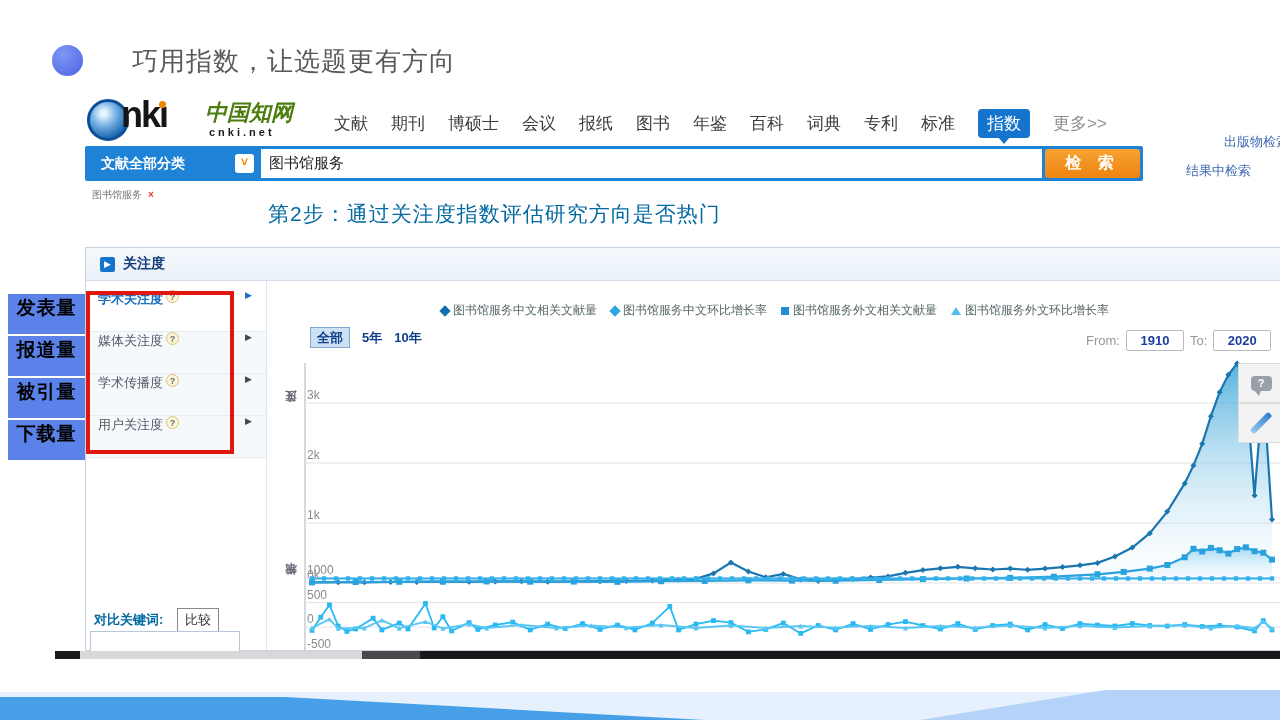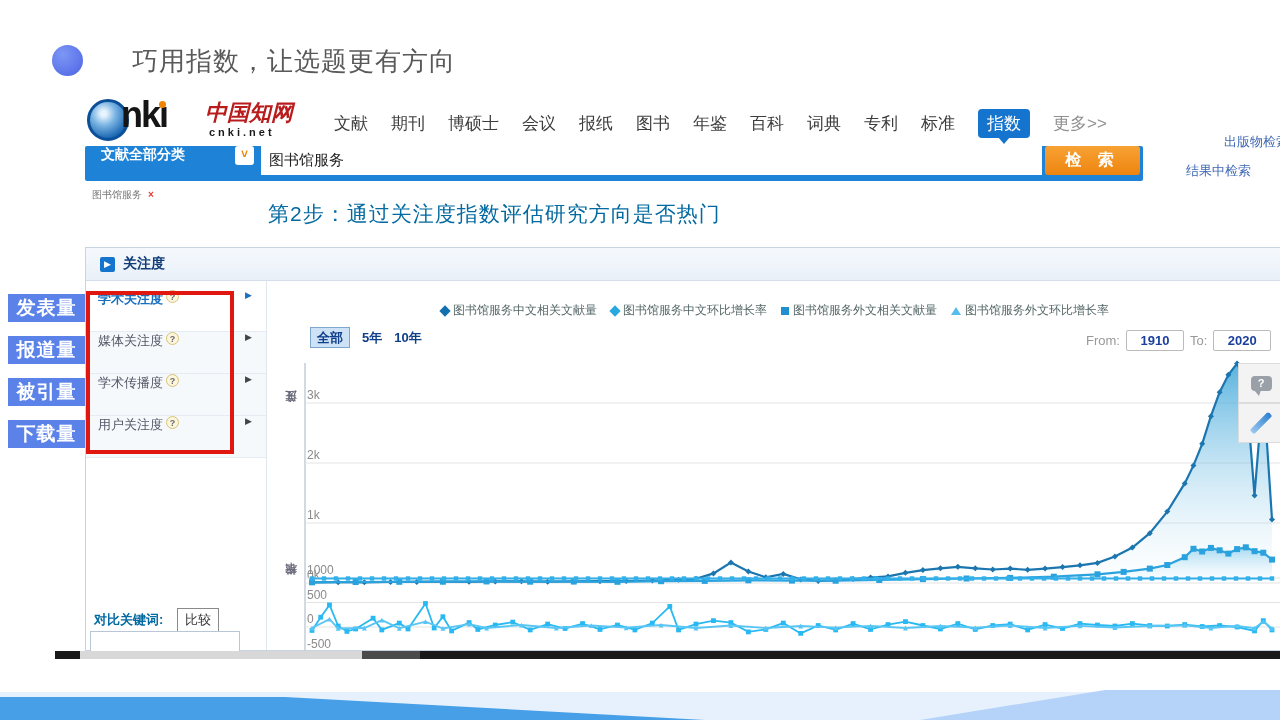--- a/index.html
+++ b/index.html
@@ -13,35 +13,35 @@
     background:radial-gradient(circle,rgba(210,214,224,.35),rgba(255,255,255,0) 65%);z-index:-1;}
   .slide-title{position:absolute;left:132px;top:44px;font-size:26px;font-weight:400;color:#595959;letter-spacing:1px;margin:0;}
 
   
   .logo{position:absolute;left:87px;top:96px;width:220px;height:52px;cursor:pointer;}
   .globe{position:absolute;left:0;top:3px;width:42px;height:42px;border-radius:50%;
     background:radial-gradient(circle at 38% 32%,#e8f4fd 8%,#7db6e4 35%,#1a67b2 75%,#0a4688);
     border:3px solid #0c4e97;}
   .brand{position:absolute;left:34px;top:-2px;font-size:36px;font-weight:800;color:#151515;letter-spacing:-2px;}
   .idot{position:absolute;right:1px;top:7px;width:7px;height:7px;border-radius:50%;background:#f08300;}
-  .brand-cn{position:absolute;left:118px;top:2px;font-size:22px;font-weight:700;font-style:italic;color:#b91c1c;
+  .brand-cn{position:absolute;left:118px;top:2px;font-size:22px;font-weight:700;font-style:italic;color:#4d7c0f;
     font-family:"Liberation Serif","DejaVu Serif",serif;white-space:nowrap;}
   .brand-dom{position:absolute;left:122px;top:30px;font-size:11px;font-weight:700;letter-spacing:3px;color:#1c1c1c;}
 
   
   .nav{position:absolute;left:334px;top:109px;white-space:nowrap;}
   .nav-item{display:inline-block;margin-right:23px;font-size:17px;color:#3d3d3d;cursor:pointer;}
   .nav-item.active{background:#1574cd;color:#fff;padding:3px 9px;border-radius:4px;position:relative;}
   .nav-item.active::after{content:"";position:absolute;left:50%;bottom:-6px;margin-left:-6px;
     border-left:6px solid transparent;border-right:6px solid transparent;border-top:7px solid #1574cd;}
   .nav-item.more{color:#8f8f8f;margin-right:0;}
 
   
   .searchbar{position:absolute;left:85px;top:146px;width:1058px;height:35px;background:#1e82d6;border-radius:2px;
-    display:flex;}
+    display:flex;align-items:center;}
   .cat-label{color:#fff;font-weight:700;font-size:14px;padding-left:16px;width:150px;}
   .dd-btn{width:19px;height:19px;background:#fff;border-radius:3px;color:#f08300;font-size:12px;font-weight:700;
     text-align:center;line-height:17px;cursor:pointer;}
   .search-input{flex:1;height:29px;margin-left:7px;border:none;background:#fff;padding:0 8px;
     font-family:"DejaVu Serif","Liberation Serif",serif;font-size:15px;color:#222;outline:none;}
   .search-btn{width:95px;height:29px;margin:0 3px;border:none;border-radius:3px;cursor:pointer;
     background:linear-gradient(#f7a233,#ee8410);color:#fff;font-size:16px;font-weight:700;letter-spacing:6px;}
   .pub-link{position:absolute;left:1224px;top:133px;font-size:13px;color:#3f68b3;cursor:pointer;white-space:nowrap;}
   .res-link{position:absolute;left:1186px;top:162px;font-size:13px;color:#3f68b3;cursor:pointer;white-space:nowrap;}
 
@@ -62,21 +62,21 @@
     background:#f6f9fc;cursor:pointer;font-size:13px;color:#556;}
   .menu-item.active{background:#fff;color:#1a6fc0;font-weight:700;}
   .mi-help{width:13px;height:13px;margin-left:3px;border-radius:50%;background:#fdf6d8;border:1px solid #d8c27a;
     color:#667;font-size:9px;font-weight:700;text-align:center;line-height:12px;cursor:pointer;}
   .mi-arrow{margin-left:auto;font-size:9px;color:#444;}
   .menu-item.active .mi-arrow{color:#1a6fc0;}
   .chart-col{flex:1;position:relative;background:#fff;}
 
   
   .redbox{position:absolute;left:86px;top:291px;width:148px;height:163px;border:4px solid #e1170f;z-index:30;pointer-events:none;}
-  .annot{position:absolute;left:8px;width:77px;height:28px;background:#5b82e8;color:#ffffff;font-size:19px;font-weight:700;
+  .annot{position:absolute;left:8px;width:77px;height:40px;background:#5b82e8;color:#000000;font-size:19px;font-weight:700;
     text-align:center;line-height:28px;letter-spacing:1px;z-index:31;}
 
   
   .legend-row{position:absolute;left:270px;top:302px;width:1010px;text-align:center;font-size:12px;color:#566;z-index:5;}
   .legend-item{display:inline-flex;align-items:center;margin:0 7px;cursor:pointer;}
   .lg-marker{display:inline-block;margin-right:4px;}
   .lg-diamond{width:8px;height:8px;transform:rotate(45deg);}
   .lg-square{width:8px;height:8px;}
   .lg-triangle{width:0;height:0;border-left:5px solid transparent;border-right:5px solid transparent;border-bottom:8px solid;}
   .tabs{position:absolute;left:310px;top:329px;font-size:13px;font-weight:700;color:#0f3f8a;z-index:5;}

